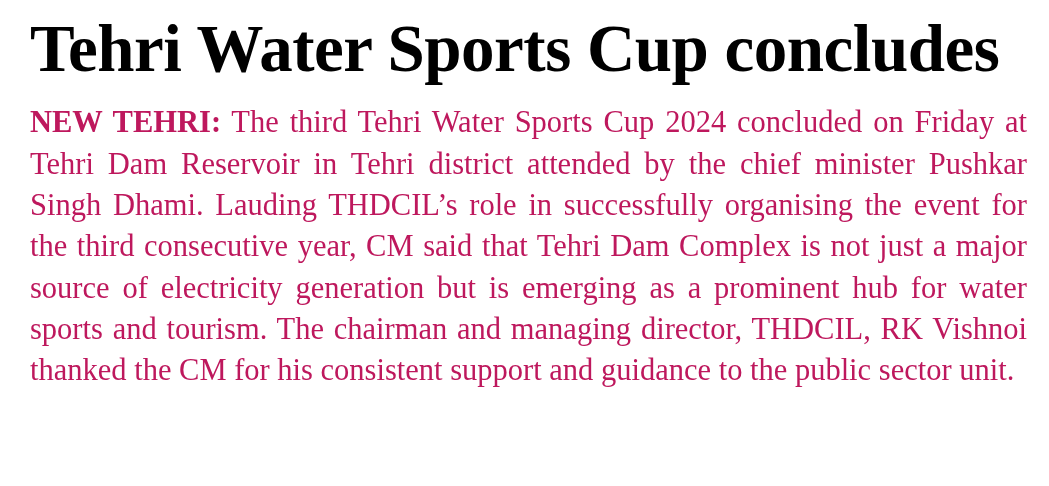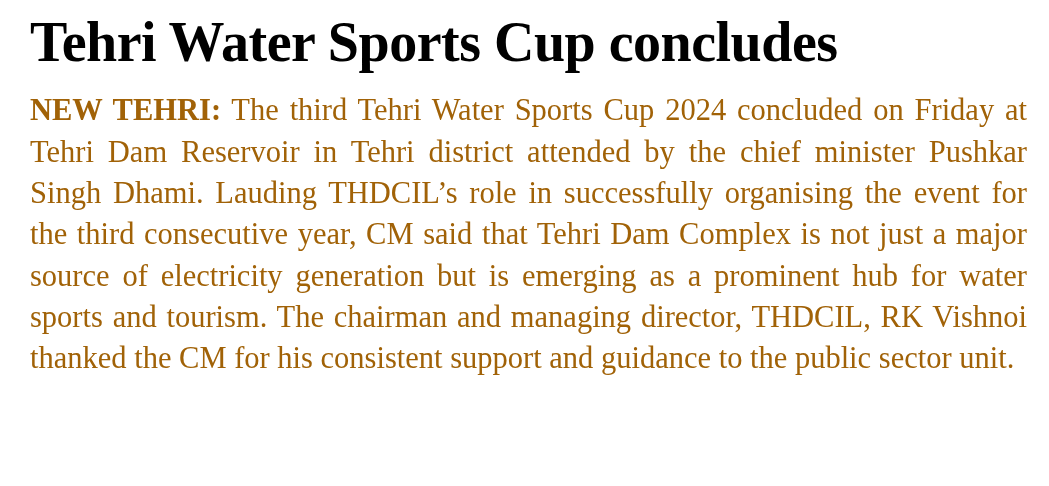--- a/index.html
+++ b/index.html
@@ -16,34 +16,34 @@
   }
   .article {
     box-sizing: border-box;
     width: 1049px;
     height: 486px;
     padding: 12px 22px 0 30px;
   }
   .headline {
     font-family: "Liberation Serif", "DejaVu Serif", serif;
     font-weight: bold;
-    font-size: 56px;
+    font-size: 67px;
     line-height: 1.08;
     letter-spacing: -0.5px;
     margin: 0 0 18px 0;
     color: #000000;
     white-space: nowrap;
   }
   .body-text {
     font-family: "Liberation Serif", "DejaVu Serif", serif;
     font-size: 30.5px;
     line-height: 1.355;
     text-align: justify;
     text-justify: inter-word;
-    color: #a16207;
+    color: #be185d;
     margin: 0;
     hyphens: manual;
   }
   .dateline {
     font-weight: bold;
   }
   .body-text > span {
     display: inline;
   }
 </style>

